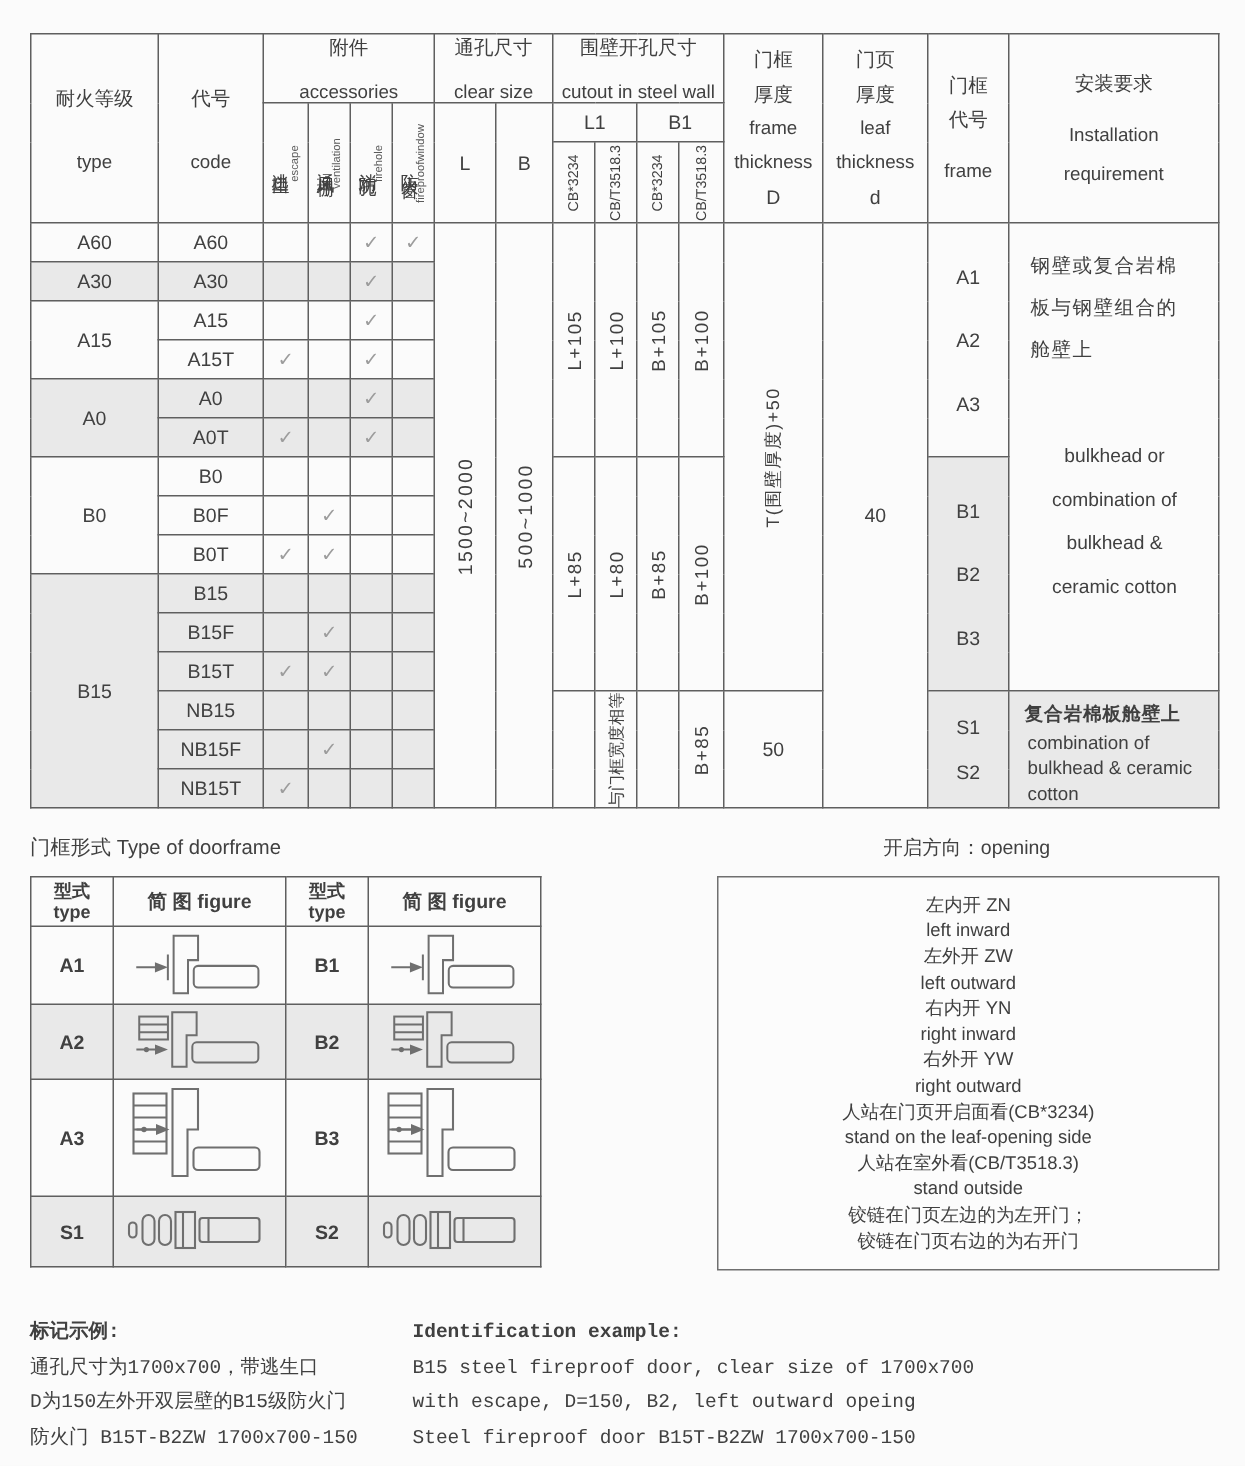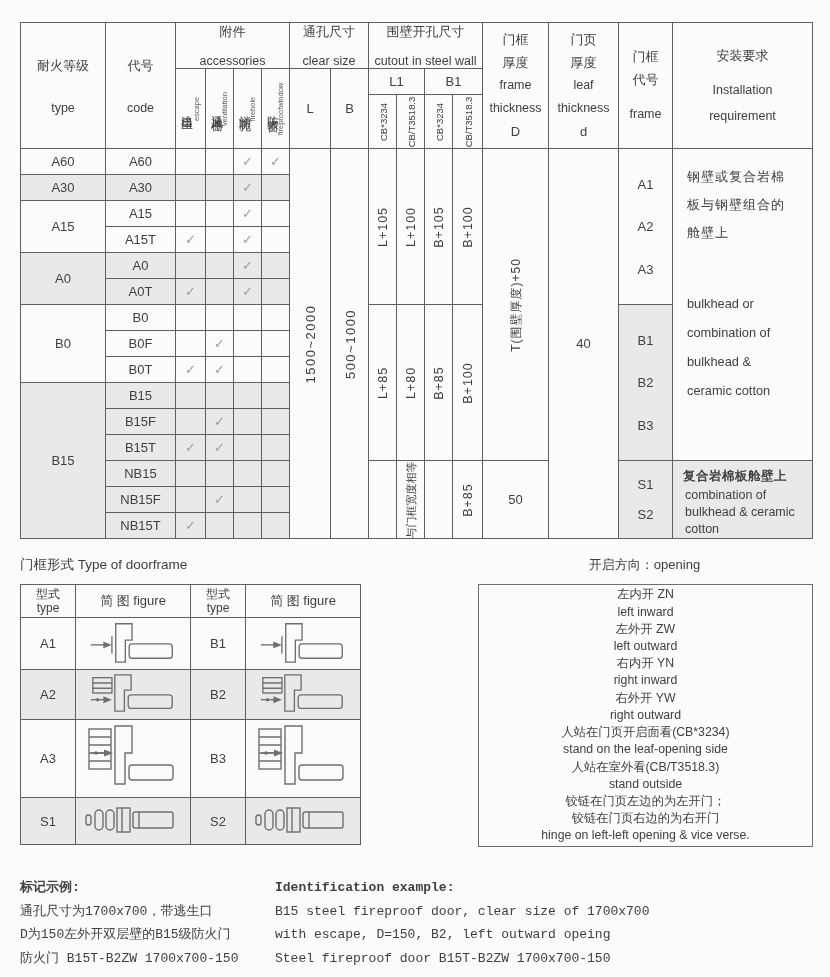--- a/index.html
+++ b/index.html
@@ -3,21 +3,21 @@
 <meta charset="utf-8">
 <style>
   html,body { margin:0; padding:0; }
   body { background:#fafafa; font-family:"Liberation Sans","DejaVu Sans",sans-serif; color:#404040; }
   .page { position:relative; width:830px; height:977px; background:#fbfbfb; overflow:hidden; }
 
   table { border-collapse:collapse; table-layout:fixed; }
   .spec { position:absolute; left:20px; top:22px; width:792px; }
   .spec th, .spec td { border:1px solid #5f5f5f; padding:0; text-align:center; vertical-align:middle; font-weight:normal; font-size:13px; overflow:visible; }
   .df  { position:absolute; left:20px; top:584px; width:340px; }
-  .df th, .df td { border:1px solid #5f5f5f; padding:0; text-align:center; vertical-align:middle; font-weight:normal; font-size:13px; }
+  .df th, .df td { border:1px solid #5f5f5f; padding:0; text-align:center; vertical-align:middle; font-weight:bold; font-size:13px; }
 
   .rel { position:relative; }
   .fill { position:absolute; inset:0; display:flex; flex-direction:column; align-items:center; justify-content:center; }
   .g26 { gap:26px; }
   .g3  { gap:13px; }
   .lh23 span { line-height:23px; display:block; }
   .lh26 span { line-height:26px; display:block; }
   .en-sm { font-size:12.5px; }
 
   .vrot { position:absolute; left:50%; top:50%; transform:translate(-50%,-50%) rotate(-90deg); white-space:nowrap; font-size:12.5px; letter-spacing:1px; }
@@ -30,21 +30,21 @@
   .acc-en { position:absolute; left:68%; top:50%; transform:translate(-50%,-50%) rotate(-90deg); white-space:nowrap; font-size:7.5px; color:#5a5a5a; }
 
   .sh { background:#e9e9e9; }
   .chk { font-size:14px; color:#9c9c9c; }
   .cd  { font-size:13px; }
 
   .stack { position:absolute; inset:0; display:flex; flex-direction:column; justify-content:space-evenly; align-items:center; font-size:13px; }
 
   td.install { vertical-align:top; text-align:left; }
   .inst-cn { width:100px; margin:14px 0 0 14px; font-size:13px; line-height:28px; letter-spacing:1px; }
-  .inst-en { width:112px; margin:42px 0 0 14px; font-size:12.8px; line-height:29px; }
+  .inst-en { width:112px; margin:42px 0 0 14px; font-size:12.8px; line-height:29px;text-align:center; }
   .instnb-cn { margin:6px 0 0 10px; font-size:12.5px; line-height:18px; letter-spacing:0.5px;font-weight:bold; }
   .instnb-en { width:116px; margin:2px 0 0 12px; font-size:12.5px; line-height:17px; }
 
   .df-hd2 { display:flex; flex-direction:column; align-items:center; justify-content:center; font-size:12px; line-height:14px; }
   .fgs { stroke:#6f6f6f; fill:none; stroke-width:1.4; }
   .fgf { fill:#6f6f6f; stroke:none; }
 
   .sec-title { position:absolute; font-size:13.5px; }
   .op-title  { position:absolute; left:478px; top:556px; width:333px; text-align:center; font-size:13px; }
   .op-box { position:absolute; left:478px; top:584px; width:333px; height:261px; border:1px solid #6f6f6f; display:flex; flex-direction:column; justify-content:center; text-align:center; font-size:12.3px; line-height:17.2px; background:#fcfcfc; }
@@ -495,21 +495,20 @@
     <div>右内开 YN</div>
     <div>right inward</div>
     <div>右外开 YW</div>
     <div>right outward</div>
     <div>人站在门页开启面看(CB*3234)</div>
     <div>stand on the leaf-opening side</div>
     <div>人站在室外看(CB/T3518.3)</div>
     <div>stand outside</div>
     <div>铰链在门页左边的为左开门；</div>
     <div>铰链在门页右边的为右开门</div>
-    <div>hinge on left-left opening &amp; vice verse.</div>
   </div>
 
   <div class="notes notes-cn">
     <div class="ttl">标记示例:</div>
     <div>通孔尺寸为1700x700，带逃生口</div>
     <div>D为150左外开双层壁的B15级防火门</div>
     <div>防火门 B15T-B2ZW 1700x700-150</div>
   </div>
   <div class="notes notes-en">
     <div class="ttl">Identification example:</div>

